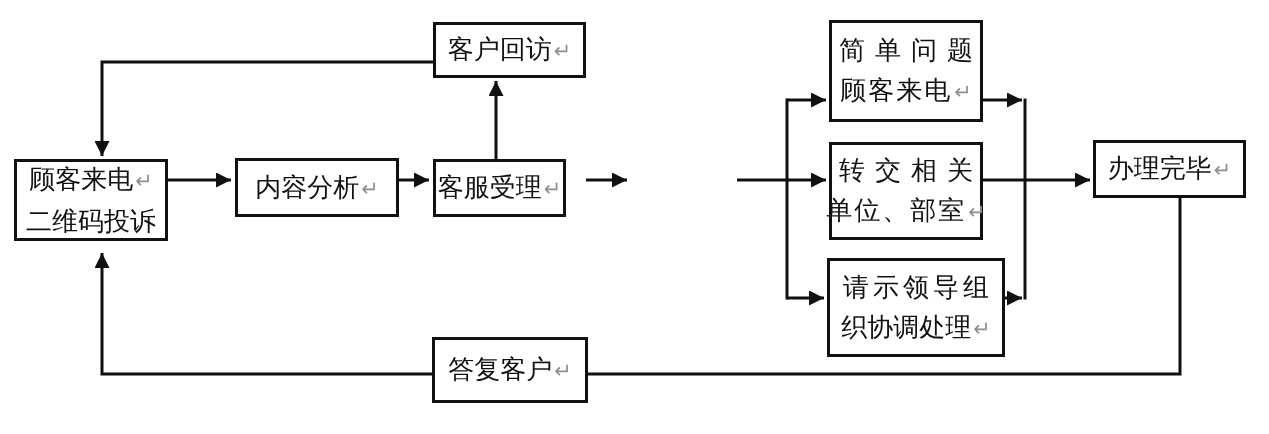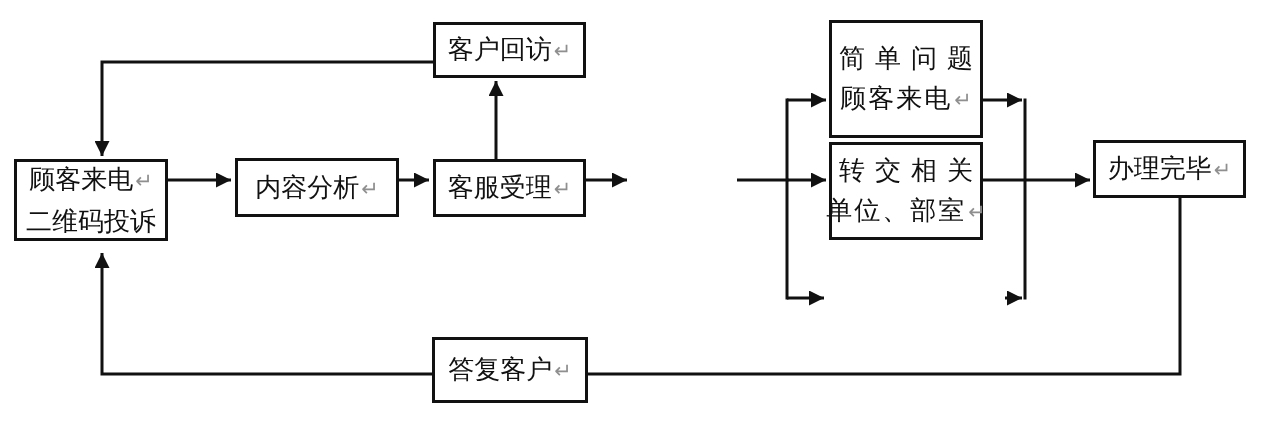--- a/index.html
+++ b/index.html
@@ -84,35 +84,39 @@
   </div>
 
   <div class="node" style="left:235px;top:158px;width:164px;height:59px">
     <span class="ln"><span>内容分析</span><span class="pm">↵</span></span>
   </div>
 
   <div class="node" style="left:433px;top:22px;width:153px;height:56px">
     <span class="ln"><span>客户回访</span><span class="pm">↵</span></span>
   </div>
 
-  <div class="node" style="left:433px;top:159px;width:153px;height:58px">
+  <div class="node" style="left:433px;top:159px;width:133px;height:58px">
     <span class="ln"><span>客服受理</span><span class="pm">↵</span></span>
   </div>
 
 
-  <div class="node" style="left:829px;top:20px;width:154px;height:118px">
+  <div class="node" style="left:829px;top:20px;width:154px;height:102px">
     <span class="ln ls10"><span>简单问题</span></span>
     <span class="ln ls2"><span>顾客来电</span><span class="pm">↵</span></span>
   </div>
 
   <div class="node" style="left:829px;top:142px;width:154px;height:98px">
     <span class="ln ls10"><span>转交相关</span></span>
     <span class="ln ls2"><span>单位、部室</span><span class="pm">↵</span></span>
   </div>
 
+  <div class="node" style="left:827px;top:258px;width:178px;height:99px">
+    <span class="ln ls4"><span>请示领导组</span></span>
+    <span class="ln"><span>织协调处理</span><span class="pm">↵</span></span>
+  </div>
 
   <div class="node" style="left:1093px;top:140px;width:153px;height:58px">
     <span class="ln"><span>办理完毕</span><span class="pm">↵</span></span>
   </div>
 
   <div class="node" style="left:432px;top:337px;width:156px;height:66px">
     <span class="ln"><span>答复客户</span><span class="pm">↵</span></span>
   </div>
 
 </div>

